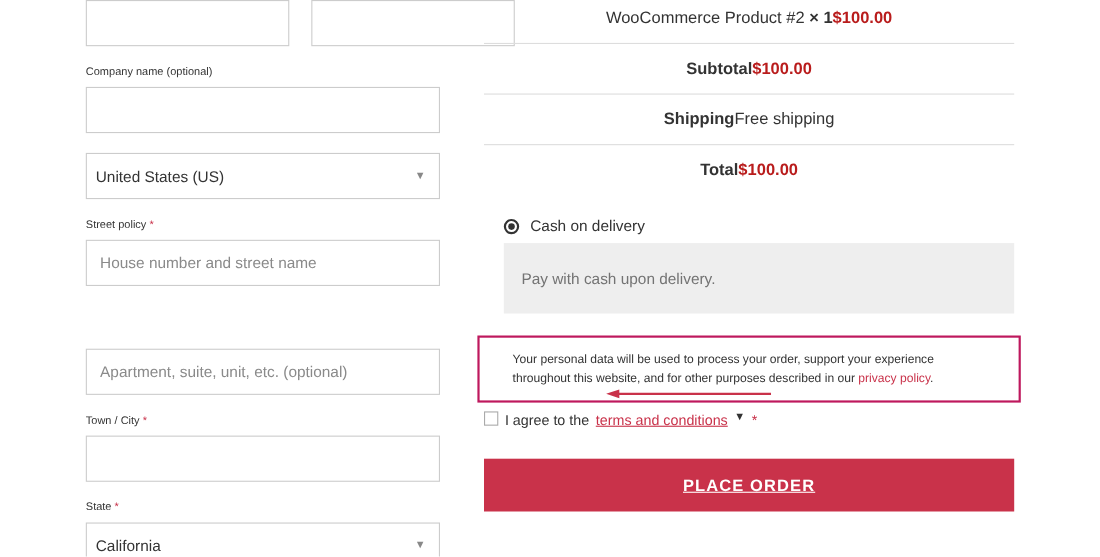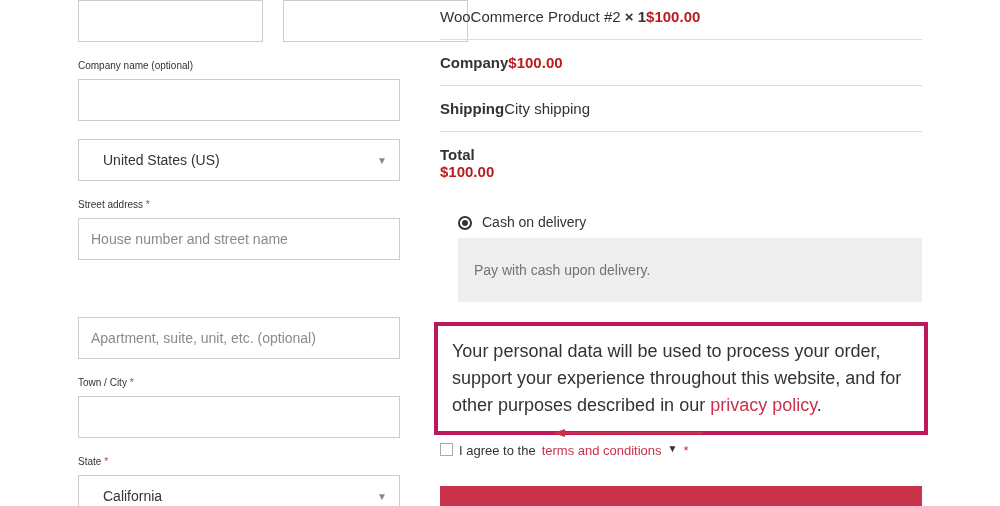--- a/index.html
+++ b/index.html
@@ -56,21 +56,21 @@
       color: #c2410c;
       background: #fff;
     }
     .form-input::placeholder {
       color: #8a8a8a;
     }
     .form-select {
       width: 100%;
       height: 42px;
       border: 1px solid #ccc;
-      padding: 0 24px;
+      padding: 0 8px;
       font-size: 14px;
       color: #333;
       background: #fff;
       position: relative;
       display: flex;
       align-items: center;
       cursor: pointer;
     }
     .select-arrow {
       position: absolute;
@@ -85,21 +85,21 @@
     }
     .street-group .form-input:last-child {
       margin-bottom: 0;
       margin-top: 45px;
     }
     .order-summary {
       width: 100%;
     }
     .summary-row {
       display: flex;
-      justify-content: flex-start;
+      justify-content: center;
       padding: 14px 0;
       border-bottom: 1px solid #ddd;
     }
     .summary-row:first-child {
       padding-top: 0;
     }
     .summary-label {
       font-size: 15px;
       color: #333;
     }
@@ -140,26 +140,26 @@
       border-radius: 50%;
     }
     .payment-desc {
       background: #eee;
       padding: 24px 16px;
       font-size: 14px;
       color: #737373;
       margin-top: 8px;
     }
     .privacy-box {
-      border: 4px solid #be185d;
-      padding: 12px 14px;
+      border: 2px solid #be185d;
+      padding: 12px 30px;
       margin-top: 20px;
       margin-left: -6px;
       margin-right: -6px;
-      font-size: 18px;
+      font-size: 11px;
       line-height: 1.5;
       color: #333;
       position: relative;
     }
     .privacy-link {
       color: #c9324a;
       text-decoration: none;
     }
     .arrow-annotation {
       position: absolute;
@@ -182,20 +182,21 @@
       color: #333;
     }
     .checkbox {
       width: 13px;
       height: 13px;
       border: 1px solid #aaa;
       background: #fff;
     }
     .terms-link {
       color: #c9324a;
+      text-decoration: underline;
     }
     .terms-caret {
       font-size: 10px;
       color: #333;
     }
     .place-order-btn {
       width: 100%;
       height: 48px;
       background: #c9324a;
       color: #fff;
@@ -225,21 +226,21 @@
 
     <div class="form-group">
       <div class="form-select">
         <span>United States (US)</span>
         <span class="select-arrow">▼</span>
       </div>
     </div>
 
     <div class="form-group street-group">
       <label class="form-label">
-        <span>Street address</span> <span class="required">*</span>
+        <span>Street policy</span> <span class="required">*</span>
       </label>
       <input class="form-input" type="text" placeholder="House number and street name" style="">
       <input class="form-input" type="text" placeholder="Apartment, suite, unit, etc. (optional)" style="">
     </div>
 
     <div class="form-group">
       <label class="form-label">
         <span>Town / City</span> <span class="required">*</span>
       </label>
       <input class="form-input" type="text" style="">
@@ -259,28 +260,28 @@
   <div class="right-col">
     <div class="order-summary">
       <div class="summary-row">
         <div class="summary-label">
           <span>WooCommerce Product #2 </span>
           <span class="product-qty">× 1</span>
         </div>
         <div class="summary-value">$100.00</div>
       </div>
       <div class="summary-row">
-        <div class="summary-label bold">Company</div>
+        <div class="summary-label bold">Subtotal</div>
         <div class="summary-value">$100.00</div>
       </div>
       <div class="summary-row">
         <div class="summary-label bold">Shipping</div>
-        <div class="summary-label" style="font-weight:400;">City shipping</div>
-      </div>
-      <div class="summary-row" style="border-bottom:none;flex-direction:column;">
+        <div class="summary-label" style="font-weight:400;">Free shipping</div>
+      </div>
+      <div class="summary-row" style="border-bottom:none;">
         <div class="summary-label bold">Total</div>
         <div class="summary-value">$100.00</div>
       </div>
     </div>
 
     <div class="payment-section">
       <div class="payment-option">
         <div class="radio">
             <div class="radio-inner"></div>
           </div>

